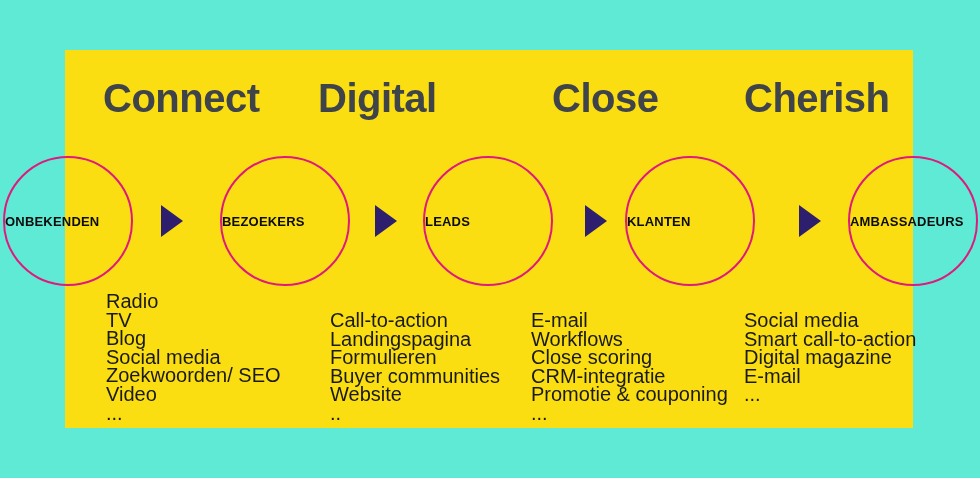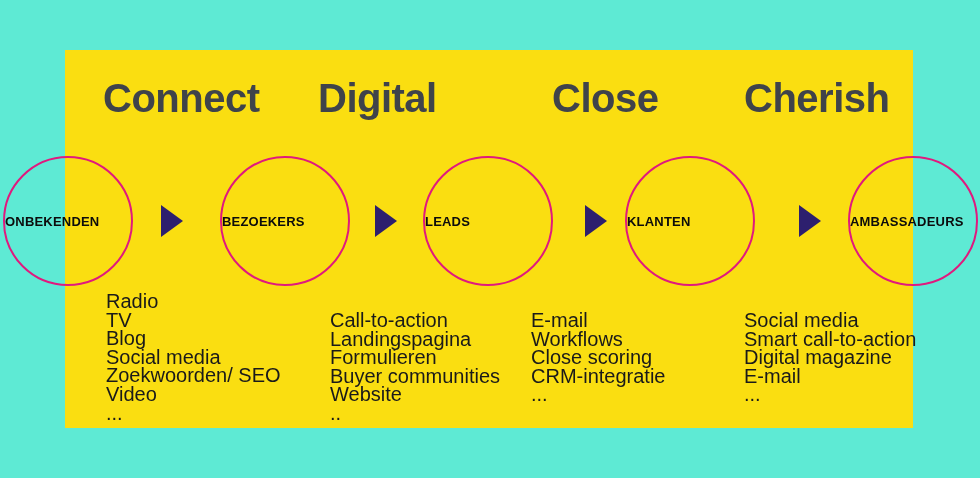--- a/index.html
+++ b/index.html
@@ -155,20 +155,21 @@
       <li>Formulieren</li>
       <li>Buyer communities</li>
       <li>Website</li>
       <li class="ellipsis">..</li>
     </ul>
   <ul class="col-list" id="list-2">
       <li>E-mail</li>
       <li>Workflows</li>
       <li>Close scoring</li>
       <li>CRM-integratie</li>
+      <li>Promotie &amp; couponing</li>
       <li class="ellipsis">...</li>
     </ul>
   <ul class="col-list" id="list-3">
       <li>Social media</li>
       <li>Smart call-to-action</li>
       <li>Digital magazine</li>
       <li>E-mail</li>
       <li class="ellipsis">...</li>
     </ul>
 

